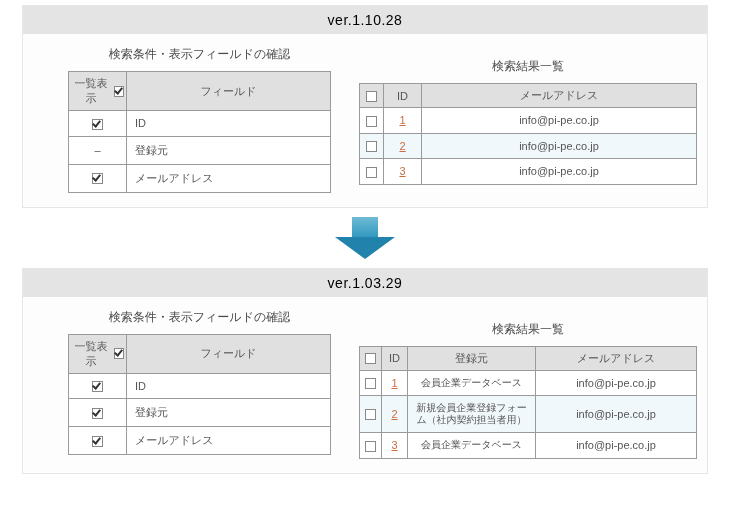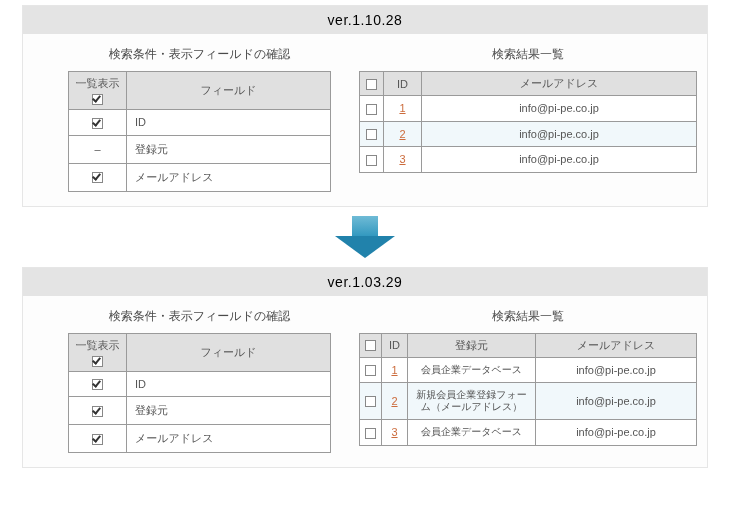--- a/index.html
+++ b/index.html
@@ -26,21 +26,21 @@
     padding: 6px 0;
     letter-spacing: 0.5px;
     margin-bottom: 6px;
   }
   .columns {
     display: flex;
     padding: 0 10px;
     gap: 28px;
   }
   .col-left { flex: 0 0 auto; width: 298px; padding-left: 35px; }
-  .col-right { flex: 1 1 auto; }
+  .col-right { flex: 1 1 auto; margin-top: 12px; }
   .section-title {
     text-align: center;
     font-size: 12px;
     color: #4a4a4a;
     padding: 6px 0 8px 0;
   }
   table {
     border-collapse: collapse;
     width: 100%;
     table-layout: fixed;
@@ -100,21 +100,21 @@
   }
   .arrow-head {
     position: absolute;
     left: 0; top: 20px;
     width: 0; height: 0;
     border-left: 30px solid transparent;
     border-right: 30px solid transparent;
     border-top: 22px solid #2182ab;
   }
   
-  .stack { display: flex; flex-direction: column; align-items: center; gap: 3px; }
+  .stack { display: flex; flex-direction: row; align-items: center; gap: 3px; }
   
   .origin { font-size: 10px; line-height: 1.2; }
 </style>
 </head>
 <body>
 
 <div class="panel">
   <div class="version-bar">ver.1.10.28</div>
   <div class="columns">
 
@@ -249,21 +249,21 @@
         </tr>
         <tr>
           <td><span class="chk"></span></td>
           <td><span class="id-link">1</span></td>
           <td class="origin">会員企業データベース</td>
           <td>info@pi-pe.co.jp</td>
         </tr>
         <tr class="row-alt">
           <td><span class="chk"></span></td>
           <td><span class="id-link">2</span></td>
-          <td class="origin">新規会員企業登録フォーム（メールアドレス）</td>
+          <td class="origin">新規会員企業登録フォーム（社内契約担当者用）</td>
           <td>info@pi-pe.co.jp</td>
         </tr>
         <tr>
           <td><span class="chk"></span></td>
           <td><span class="id-link">3</span></td>
           <td class="origin">会員企業データベース</td>
           <td>info@pi-pe.co.jp</td>
         </tr>
       </tbody>
         </table>

